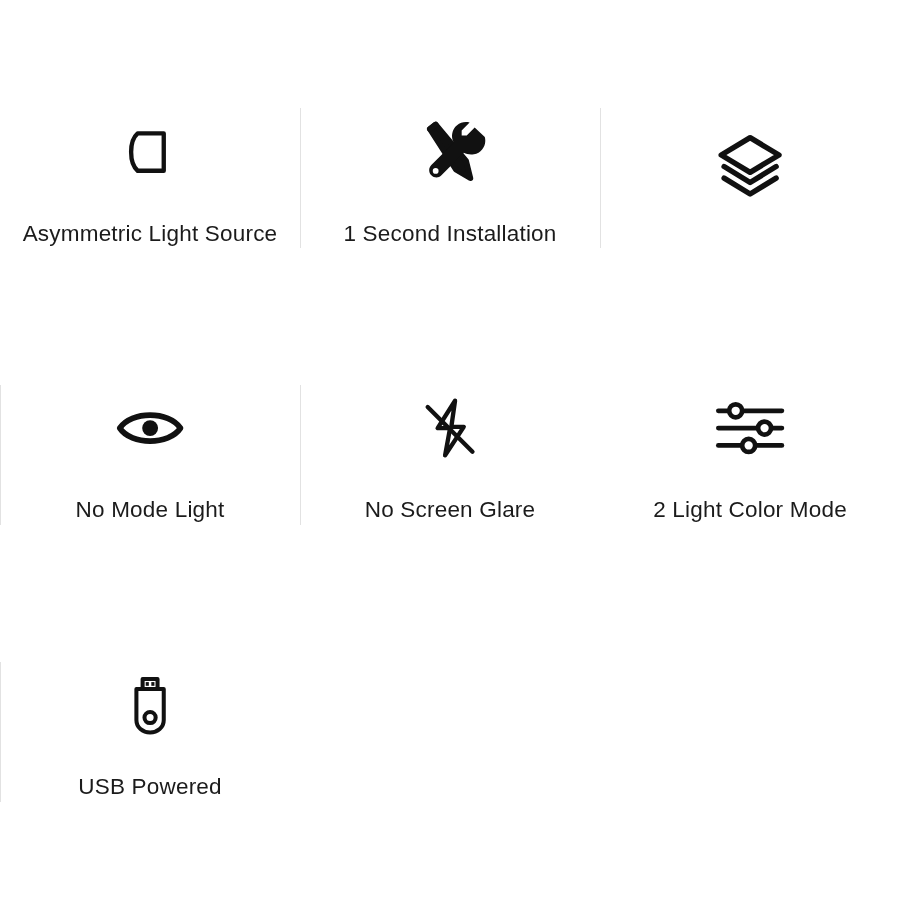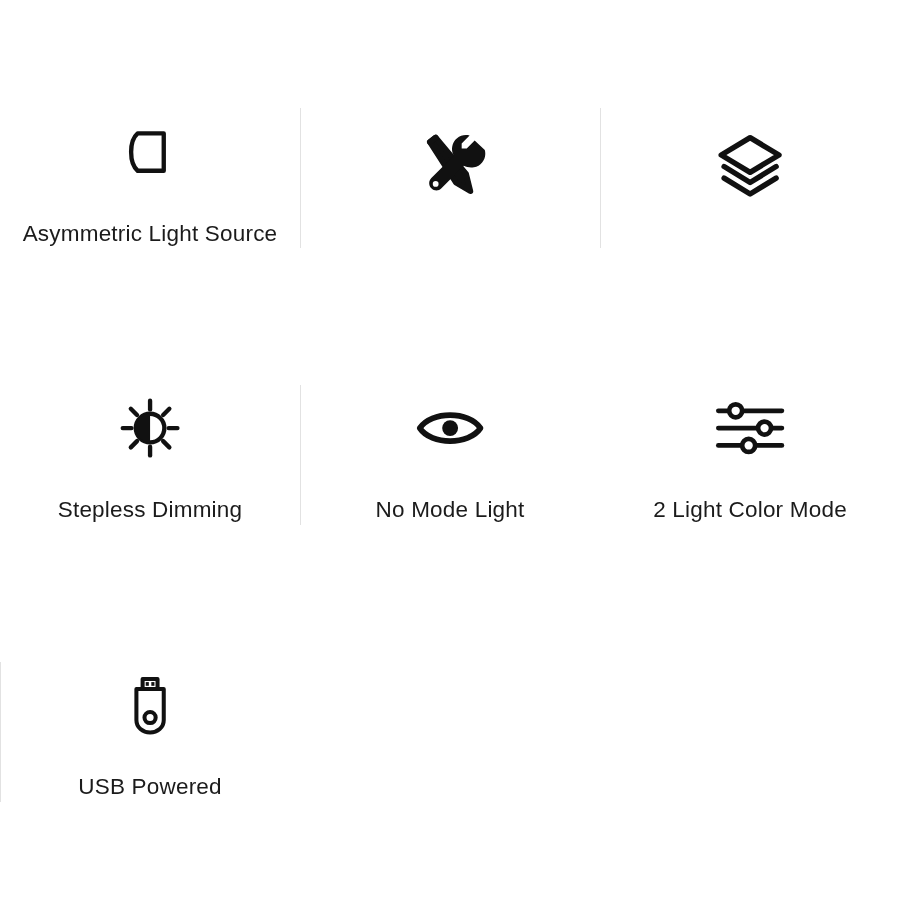--- a/index.html
+++ b/index.html
@@ -91,60 +91,53 @@
     <div class="icon-wrap size-md">
       <svg viewBox="0 0 100 100" fill="none" stroke="#111111" stroke-width="8" stroke-linejoin="round" stroke-linecap="round">
 
         <path d="M22 18 L30 12 L72 62 L78 86 L58 74 Z" fill="#111111"></path>
         <path d="M22 18 L30 12"></path>
 
         <path d="M84 16 L73 27 L66 27 L66 20 L77 9 C66 6 55 13 53 24 C52 29 53 33 55 37 L24 68 C20 72 20 78 24 82 C28 86 34 86 38 82 L69 51 C73 53 78 54 83 53 C94 51 101 40 98 29 Z" fill="#111111" stroke="none"></path>
         <circle cx="30" cy="76" r="4" fill="#ffffff" stroke="none"></circle>
       </svg>
     </div>
+    <div class="feature-label">1 Second Installation</div>
   </div>
 
   <div class="feature-cell has-divider">
     <div class="icon-wrap size-md">
       <svg viewBox="0 0 100 100" fill="none" stroke="#111111" stroke-width="7.5" stroke-linejoin="round" stroke-linecap="round">
         <path d="M50 12 L90 36 L50 60 L10 36 Z"></path>
         <path d="M14 52 L50 74 L86 52"></path>
         <path d="M14 68 L50 90 L86 68"></path>
       </svg>
     </div>
   </div>
 
-  <div class="feature-cell">
-    <div class="icon-wrap size-sm">
-      <svg viewBox="0 0 100 100" fill="none" stroke="#111111" stroke-width="7" stroke-linecap="round">
-        <circle cx="50" cy="50" r="23"></circle>
-        <path d="M50 27 A23 23 0 0 0 50 73 Z" fill="#111111" stroke="none"></path>
-        <path d="M50 6 L50 20"></path>
-        <path d="M50 80 L50 94"></path>
-        <path d="M6 50 L20 50"></path>
-        <path d="M80 50 L94 50"></path>
-        <path d="M19 19 L29 29"></path>
-        <path d="M71 71 L81 81"></path>
-        <path d="M81 19 L71 29"></path>
-        <path d="M29 71 L19 81"></path>
-      </svg>
-    </div>
-    <div class="feature-label">Stepless Dimming</div>
-  </div>
 
   <div class="feature-cell has-divider">
     <div class="icon-wrap size-md">
       <svg viewBox="0 0 100 100" fill="none" stroke="#111111" stroke-width="8" stroke-linejoin="round" stroke-linecap="round">
         <path d="M8 50 C24 26 76 26 92 50 C76 74 24 74 8 50 Z"></path>
         <circle cx="50" cy="50" r="11" fill="#111111" stroke="none"></circle>
       </svg>
     </div>
     <div class="feature-label">No Mode Light</div>
   </div>
 
+  <div class="feature-cell has-divider">
+    <div class="icon-wrap size-sm">
+      <svg viewBox="0 0 100 100" fill="none" stroke="#111111" stroke-width="7" stroke-linejoin="round" stroke-linecap="round">
+        <path d="M58 6 L30 50 L50 50 L42 94 L72 48 L52 48 Z"></path>
+        <path d="M14 16 L86 88"></path>
+      </svg>
+    </div>
+    <div class="feature-label">No Screen Glare</div>
+  </div>
 
   <div class="feature-cell">
     <div class="icon-wrap size-md">
       <svg viewBox="0 0 100 100" fill="none" stroke="#111111" stroke-width="6.5" stroke-linecap="round">
         <path d="M6 26 L94 26"></path>
         <circle cx="30" cy="26" r="9" fill="#ffffff"></circle>
         <path d="M6 50 L94 50"></path>
         <circle cx="70" cy="50" r="9" fill="#ffffff"></circle>
         <path d="M6 74 L94 74"></path>
         <circle cx="48" cy="74" r="9" fill="#ffffff"></circle>

